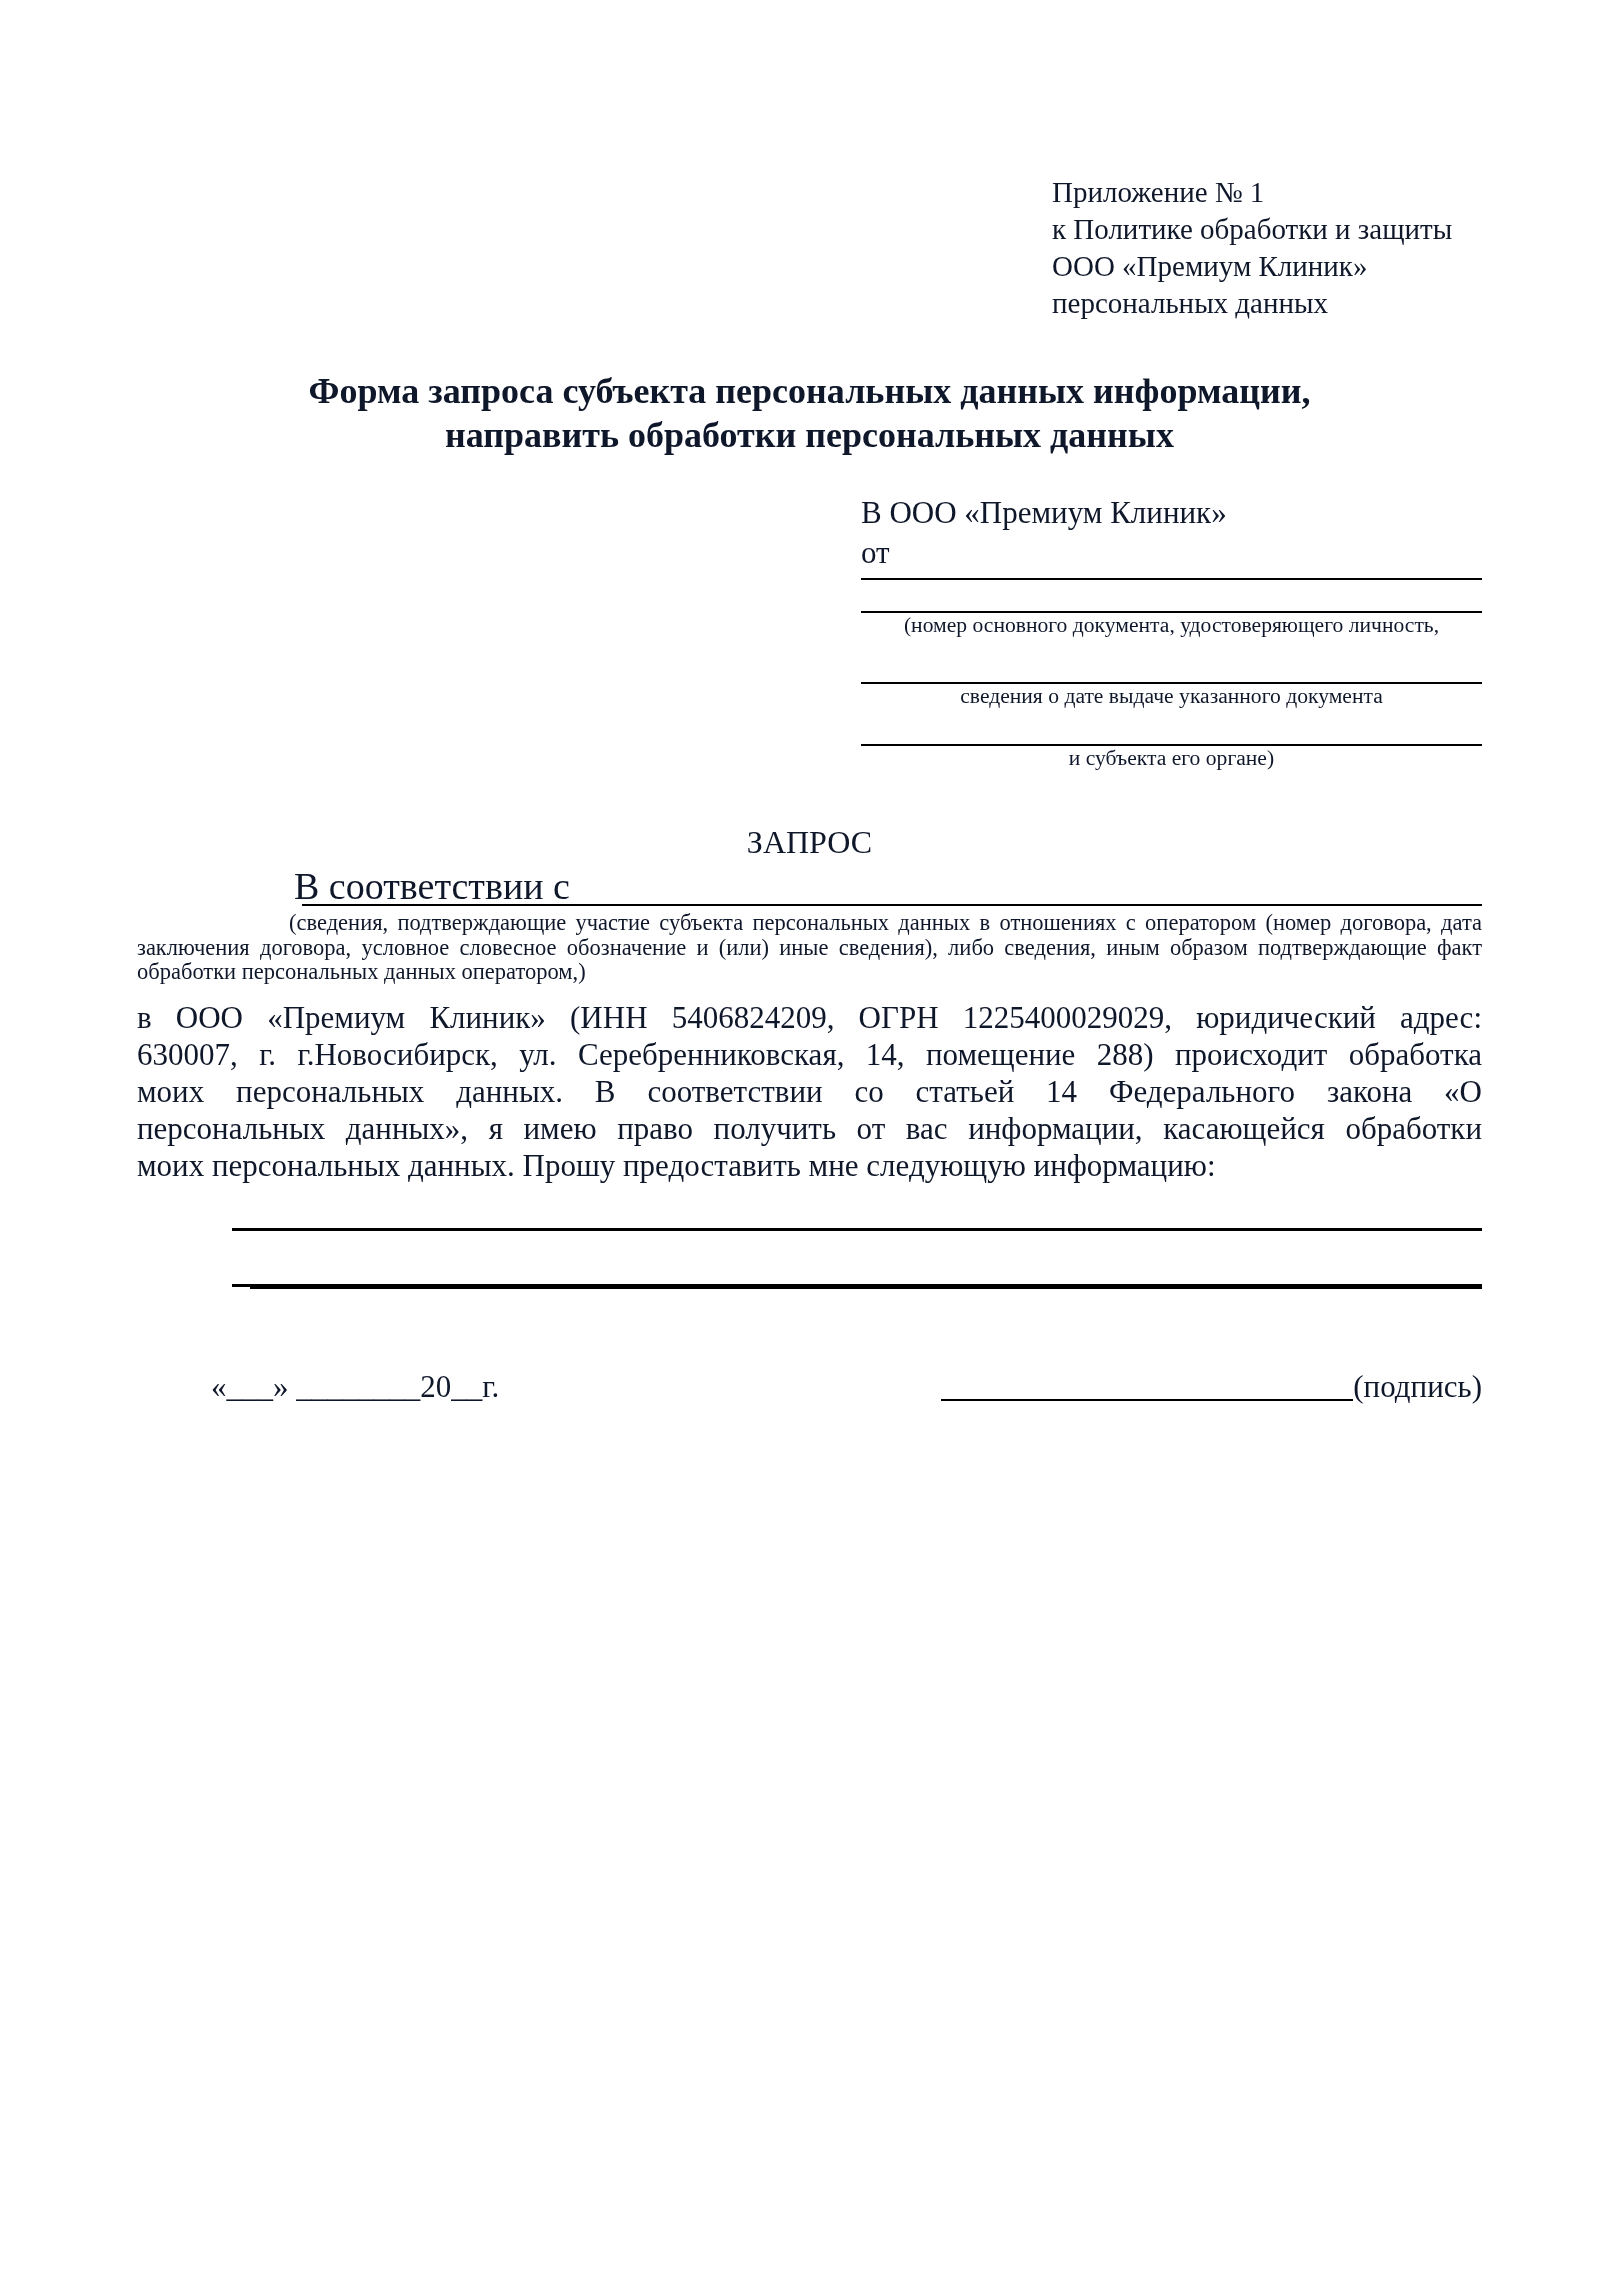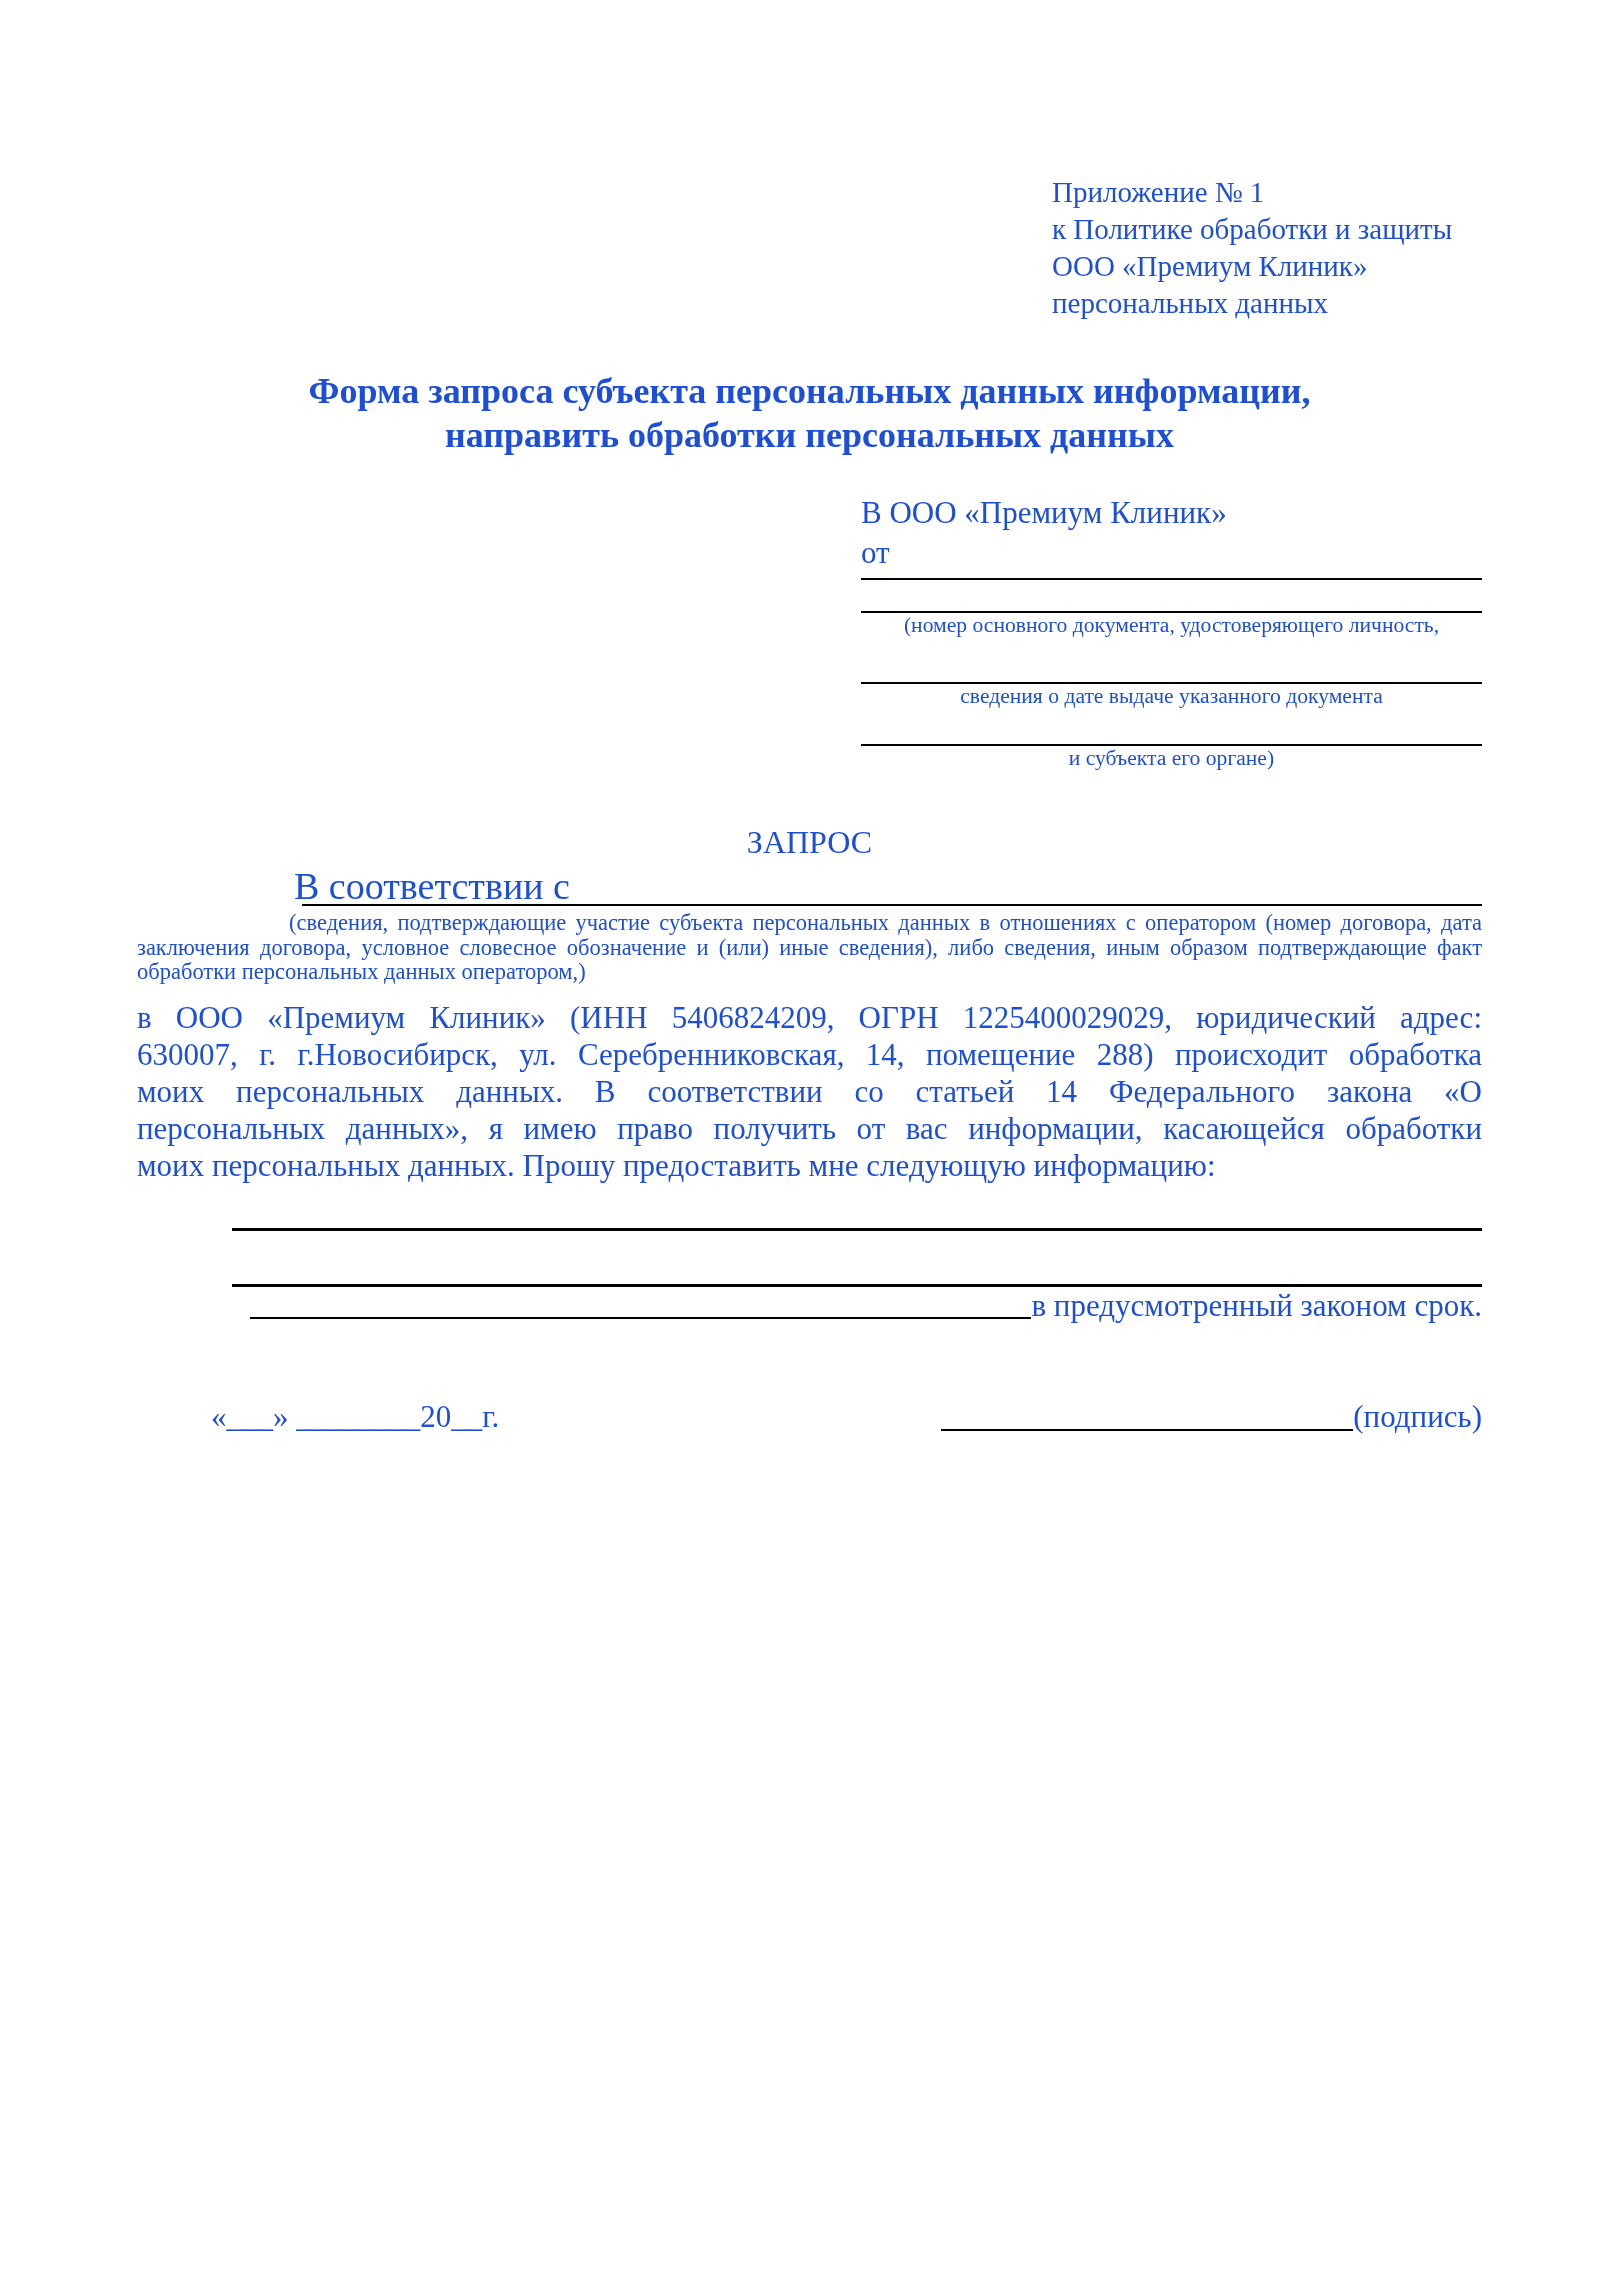--- a/index.html
+++ b/index.html
@@ -1,20 +1,20 @@
 <!DOCTYPE html>
 <html><head>
 <meta charset="utf-8">
 <style>
   html,body { margin:0; padding:0; background:#ffffff; }
   .page {
     position:relative;
     width:1621px; height:2294px;
     background:#ffffff;
-    color:#1d4ed8;
+    color:#0f172a;
     font-family:"Liberation Serif","DejaVu Serif",serif;
     overflow:hidden;
   }
   
   .appendix { margin:174px 0 0 1052px; font-size:29px; line-height:37px; }
   
   .doc-title { margin:47px 139px 0 137px; text-align:center; font-weight:bold; font-size:36px; line-height:44px; }
   
   .addressee { margin:35px 0 0 861px; width:621px; font-size:31px; }
   .addr-to { line-height:41px; }
@@ -102,21 +102,20 @@
     <div class="jline">моих персональных данных. В соответствии со статьей 14 Федерального закона «О</div>
     <div class="jline">персональных данных», я имею право получить от вас информации, касающейся обработки</div>
     <div class="jline last">моих персональных данных. Прошу предоставить мне следующую информацию:</div>
   </div>
 
   <div class="blank1"></div>
   <div class="blank2"></div>
 
   <div class="reply2">
     <span class="fill"></span>
-    <span class="reply-suffix">в предусмотренный законом срок.</span>
   </div>
 
   <div class="footer-row">
     <span>«___» ________20__г.</span>
     <span class="sig-group">
       <span class="sig-line"></span>
       <span>(подпись)</span>
     </span>
   </div>
 

